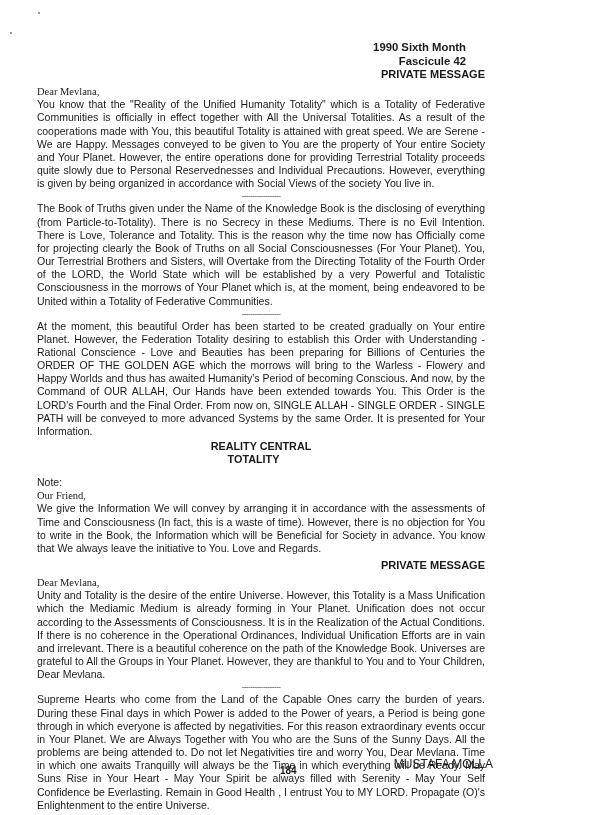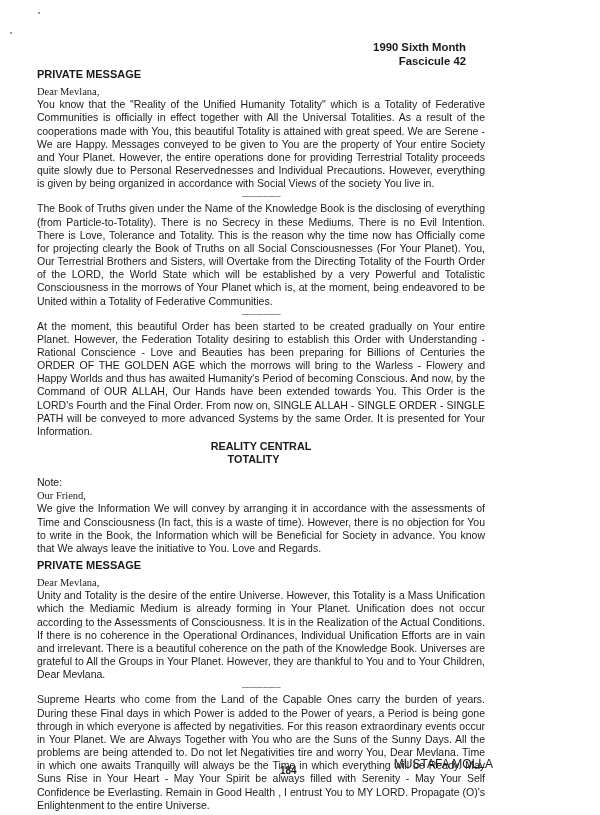--- a/index.html
+++ b/index.html
@@ -5,21 +5,21 @@
   html, body { margin: 0; padding: 0; background: #ffffff; }
   body {
     width: 600px; height: 815px; position: relative; overflow: hidden;
     font-family: "Liberation Sans", "DejaVu Sans", sans-serif;
     color: #1a1a1a;
   }
   .page { position: absolute; left: 0; top: 0; width: 600px; height: 627px; }
   .speck { position: absolute; width: 2px; height: 2px; background: #777; border-radius: 1px; }
   .header { position: absolute; right: 134px; top: 40px; text-align: right; font-weight: bold; font-size: 11.3px; line-height: 14px; }
   .content { position: absolute; left: 37px; width: 448px; top: 68px; font-size: 10.5px; line-height: 13.15px; }
-  .heading { text-align: left; font-weight: bold; font-size: 11px; margin: 0 0 4px 0; }
+  .heading { text-align: right; font-weight: bold; font-size: 11px; margin: 0 0 4px 0; }
   .salutation { margin: 0; font-family: Liberation Serif, serif; }
   p.body { margin: 0; text-align: justify; }
   .sep { text-align: center; letter-spacing: -0.5px; font-size: 8px; line-height: 12px; color: #333; margin: 0; }
   .sig { text-align: center; font-weight: bold; font-size: 10.8px; line-height: 13px; margin: 2px 0 10px 0; }
   .sig .line2 { display: block; padding-right: 15px; }
   .note-label { margin: 0; }
   .closing-sig { position: absolute; right: 107px; top: 757px; font-weight: normal; font-size: 12px; }
   .page-number { position: absolute; left: 280px; top: 765px; font-weight: bold; font-size: 10px; }
 </style>
 </head>

